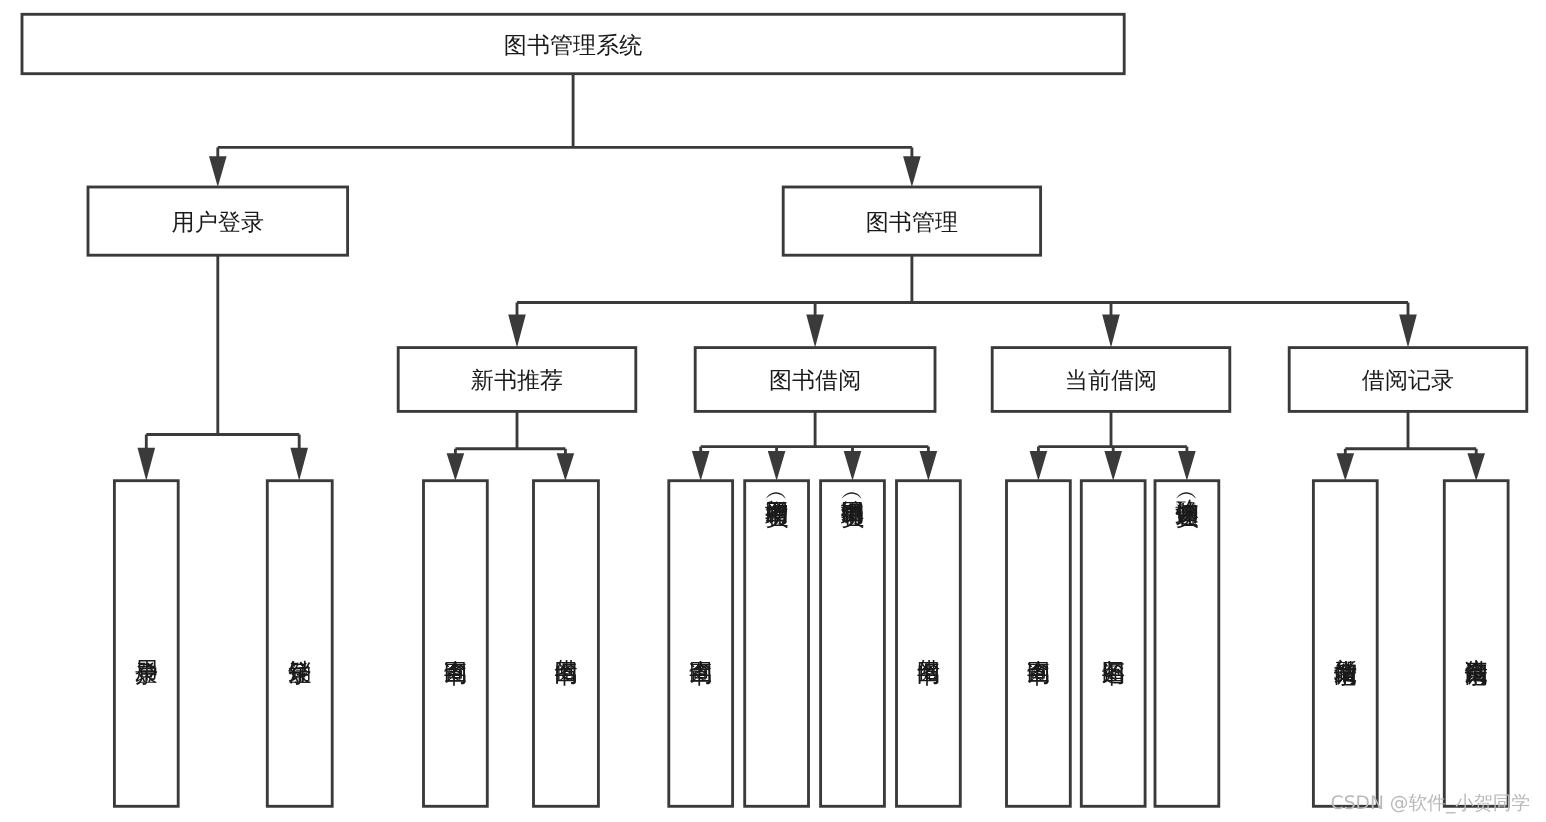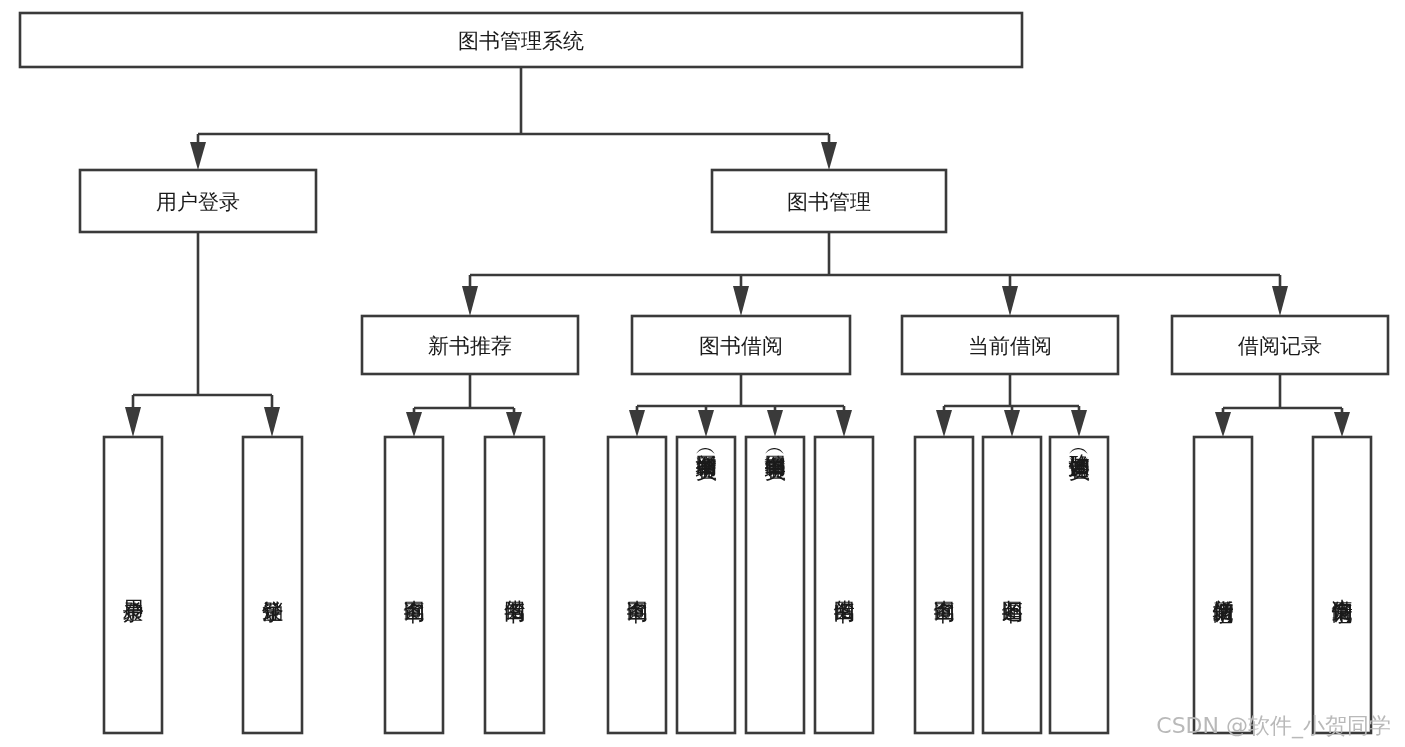--- a/index.html
+++ b/index.html
@@ -66,21 +66,21 @@
     color: #1a1a1a;
     letter-spacing: 1px;
     white-space: nowrap;
     text-align: center;
   }
   .watermark {
     position: absolute;
     right: 14px;
     bottom: 6px;
     font-family: "DejaVu Sans", "Liberation Sans", sans-serif;
-    font-size: 22px;
+    font-size: 17px;
     color: #b9b9b9;
     white-space: nowrap;
     user-select: none;
   }
 </style>
 </head>
 <body>
 
 <div id="diagram-root">
 

